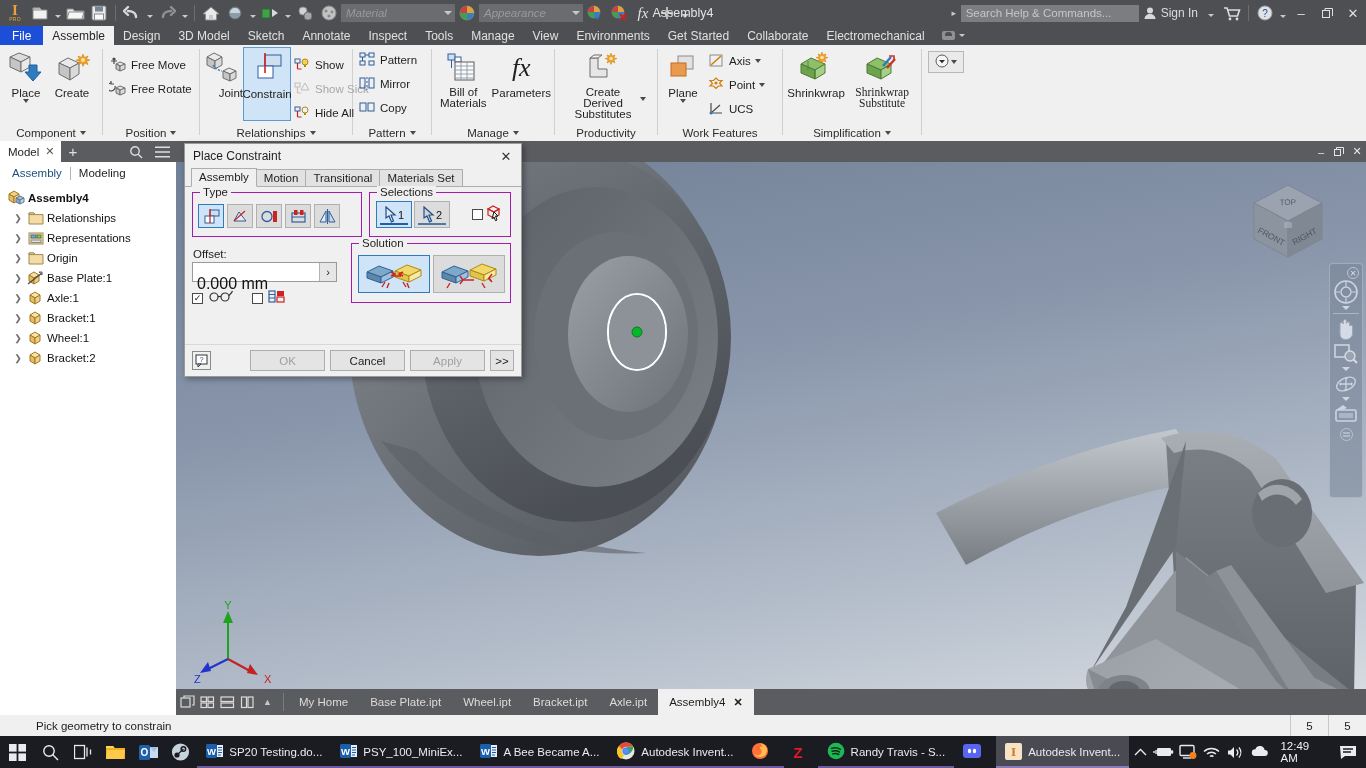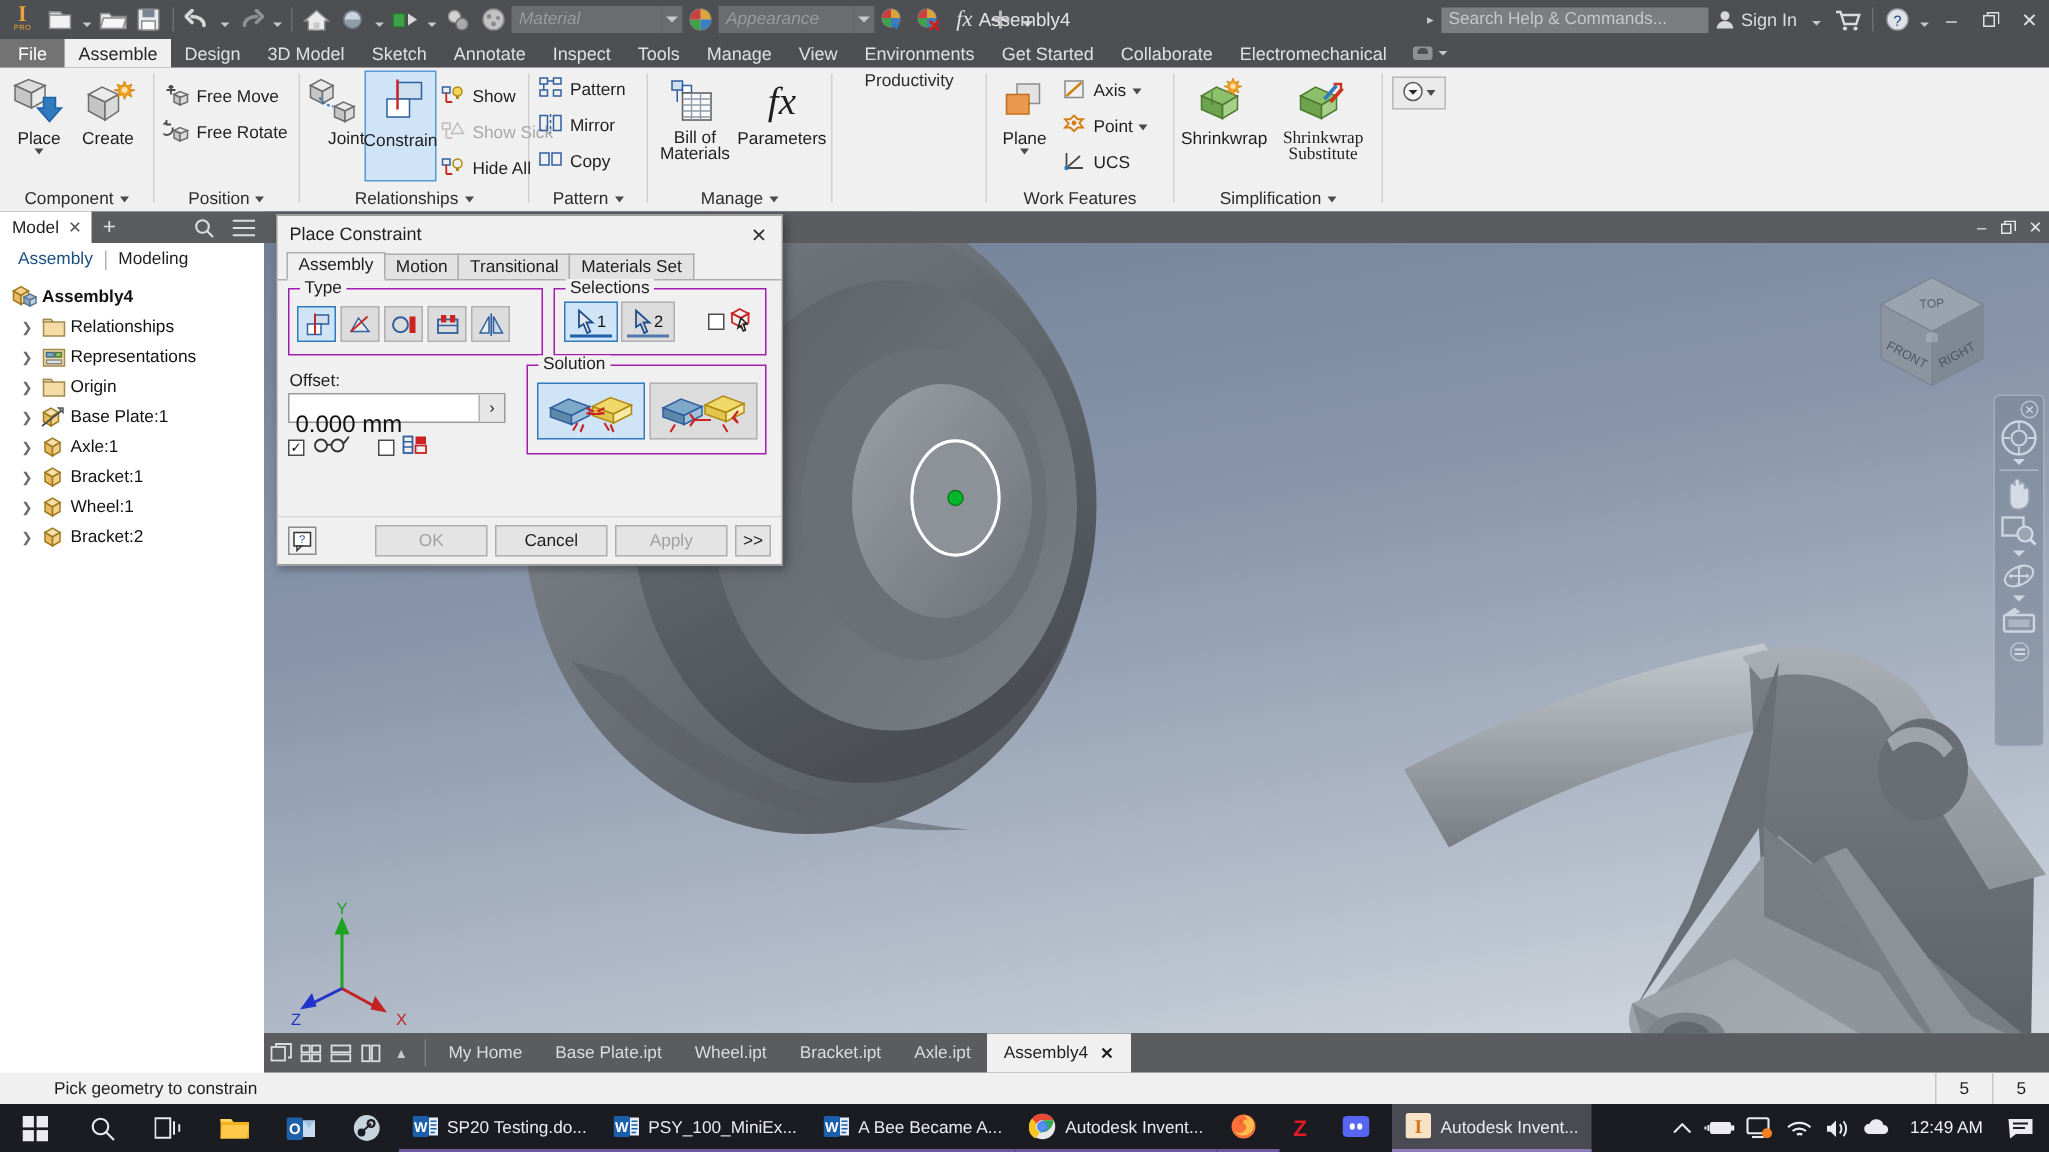--- a/index.html
+++ b/index.html
@@ -60,21 +60,21 @@
   }
   .tr-item { display:flex;align-items:center;color:#dcdcdc;font-size:12px;gap:4px;padding:0 4px;height:26px;}
   .win-btn { width:26px;height:26px;display:flex;align-items:center;justify-content:center;color:#e0e0e0;font-size:13px;}
 
   
   .ribbon-tabs {
     position:absolute; left:0; top:26px; width:1366px; height:19px;
     background:#4d4f52; display:flex; align-items:stretch; font-size:12px;
   }
   .rt { padding:0 9px; display:flex;align-items:center;color:#e0e0e0; height:19px; white-space:nowrap;}
-  .rt.file { background:#737373; color:#ffffff; padding:4px 12px; }
+  .rt.file { background:#1d4ed8; color:#ffffff; padding:4px 12px; }
   .rt.active { background:#f0f0f0; color:#262626; }
   .rt-spacer { flex:1 1 auto; }
   .rt-pin { display:flex;align-items:center;gap:4px;padding:0 8px;}
   .pin-box { width:13px;height:9px;background:#8e9092;border-radius:2px;position:relative;}
   .pin-box::after{content:'';position:absolute;left:3px;top:1px;width:7px;height:4px;background:#4d4f52;border-radius:3px 3px 0 0;}
 
   
   .ribbon {
     position:absolute; left:0; top:45px; width:1366px; height:96px;
     background:#f0f0f0; display:flex; align-items:stretch;
@@ -637,20 +637,36 @@
         </div>
       </div>
       <div class="rgroup-title">
         <span>Manage</span>
           <span class="ribbon-caret"></span>
       </div>
     </div>
     <div class="rgroup-div"></div>
 
     <div class="rgroup" style="width:102px;">
+      <div class="rgroup-body" style="justify-content:center;">
+        <div class="bigbtn w72">
+          <span class="ico">
+            <svg width="38" height="32" viewBox="0 0 38 32">
+              <path d="M6 6h8v11h9v8H6z" fill="#e6e6e6" stroke="#6e6e6e"></path>
+              <path d="M6 6l4-3h8l-4 3z" fill="#f2f2f2" stroke="#6e6e6e"></path>
+              <g transform="translate(22,1)">
+                  <path d="M5 0l1.2 3L9 2l-1.2 3L11 5.5 7.8 6.8 9 10 6.2 8.6 5 11.5 3.8 8.6 1 10l1.2-3.2L-1 5.5 2.2 5 1 2l2.8 1z" fill="#f0a124" stroke="#d07f10" stroke-width=".5"></path>
+                  <circle cx="5" cy="5.5" r="1.8" fill="#ffe2a8"></circle>
+                </g>
+            </svg>
+          </span>
+          <span style="line-height:11px;">Create Derived Substitutes</span>
+        </div>
+        <span class="ribbon-caret" style="align-self:center;margin-top:26px;"></span>
+      </div>
       <div class="rgroup-title">
         <span>Productivity</span>
       </div>
     </div>
     <div class="rgroup-div"></div>
 
     <div class="rgroup" style="width:124px;">
       <div class="rgroup-body">
         <div class="bigbtn" style="width:44px;">
           <span class="ico">
@@ -1384,20 +1400,29 @@
           </svg>
       </span>
       <span></span>
     </div>
     <div class="tb-app">
       <span>
         <span style="color:#e01b24;font-weight:bold;font-size:15px;font-family:'Liberation Sans',sans-serif;">Z</span>
       </span>
       <span></span>
     </div>
+    <div class="tb-app run">
+      <span>
+        <svg width="18" height="18" viewBox="0 0 18 18">
+            <circle cx="9" cy="9" r="8.3" fill="#1db954"></circle>
+            <path d="M4.6 6.4c3-.9 6.3-.6 8.8.9M5.2 9.2c2.5-.7 5.2-.5 7.3.8M5.8 11.9c2-.6 4.2-.4 5.9.6" stroke="#0d2e18" stroke-width="1.5" fill="none" stroke-linecap="round"></path>
+          </svg>
+      </span>
+      <span>Randy Travis - S...</span>
+    </div>
     <div class="tb-app">
       <span>
         <svg width="18" height="14" viewBox="0 0 18 14">
             <rect x="0" y="0" width="18" height="14" rx="3" fill="#5865f2"></rect>
             <ellipse cx="6.5" cy="7" rx="1.7" ry="2.2" fill="#fff"></ellipse>
             <ellipse cx="11.5" cy="7" rx="1.7" ry="2.2" fill="#fff"></ellipse>
           </svg>
       </span>
       <span></span>
     </div>

